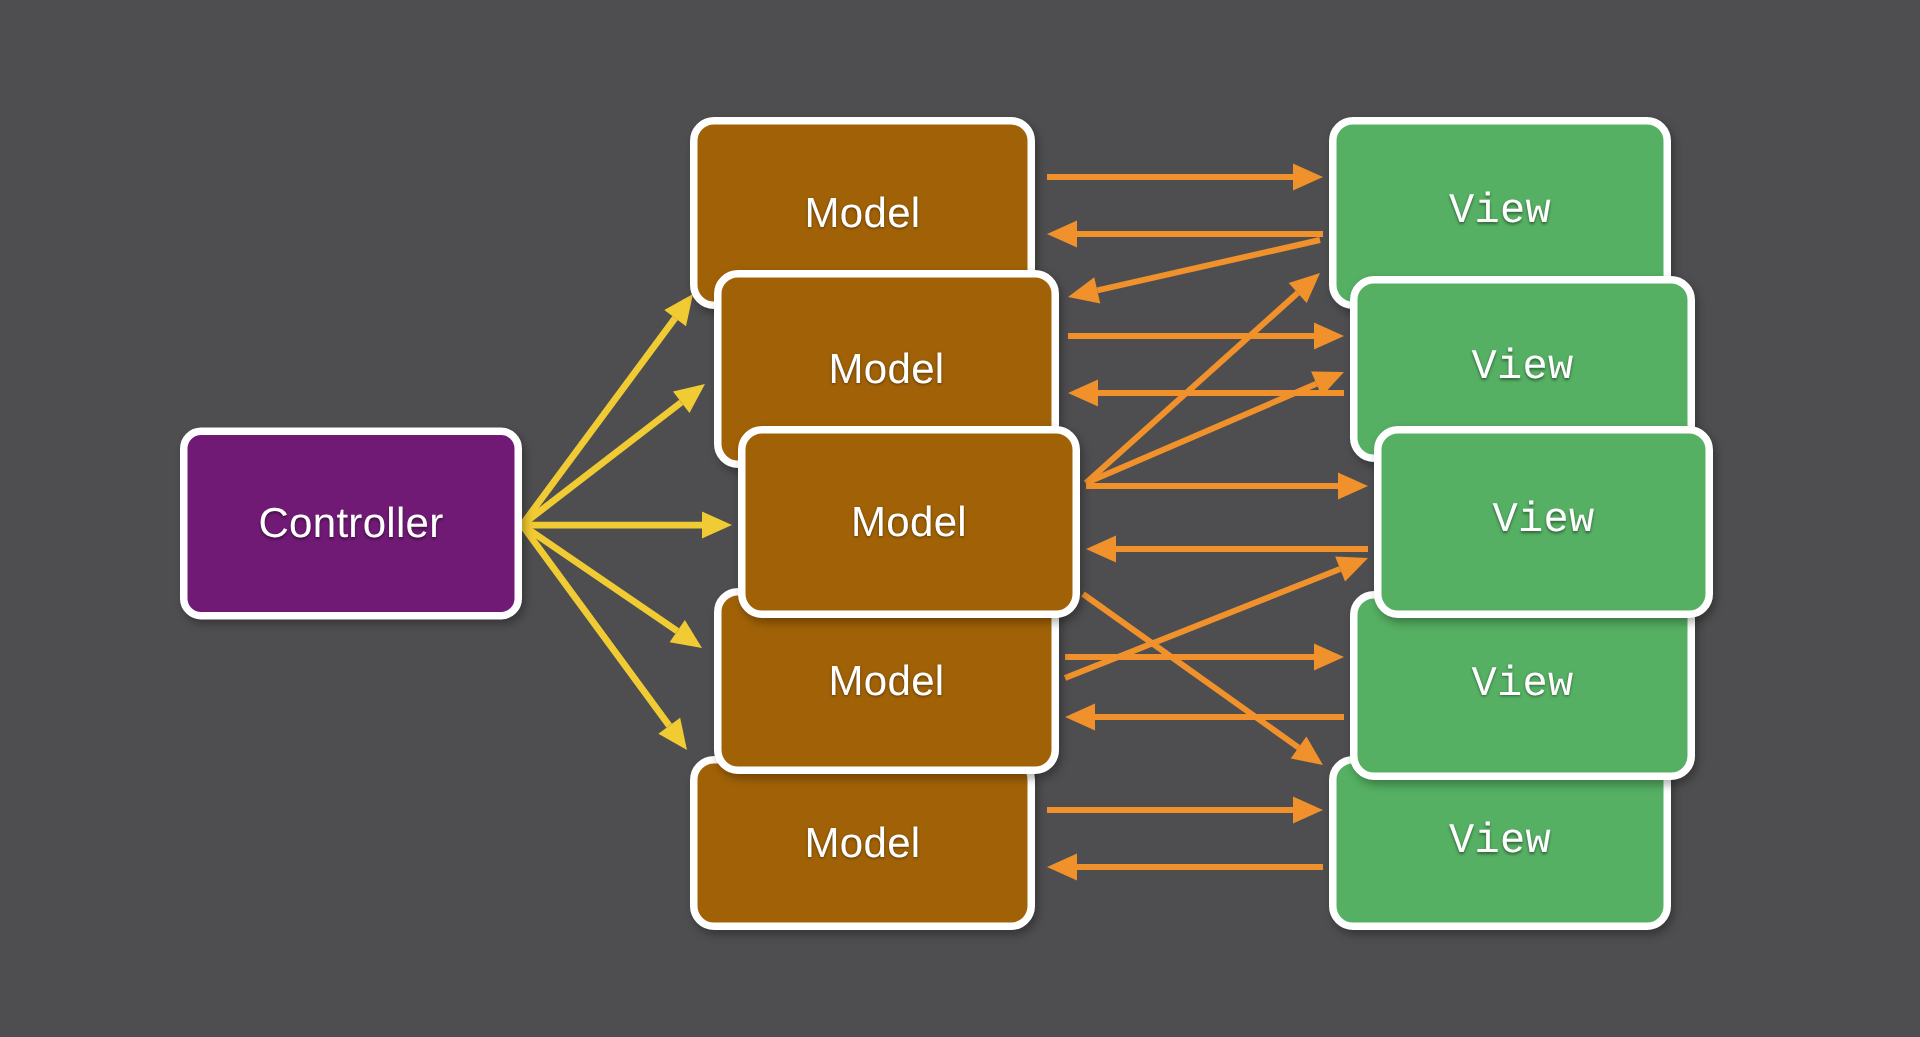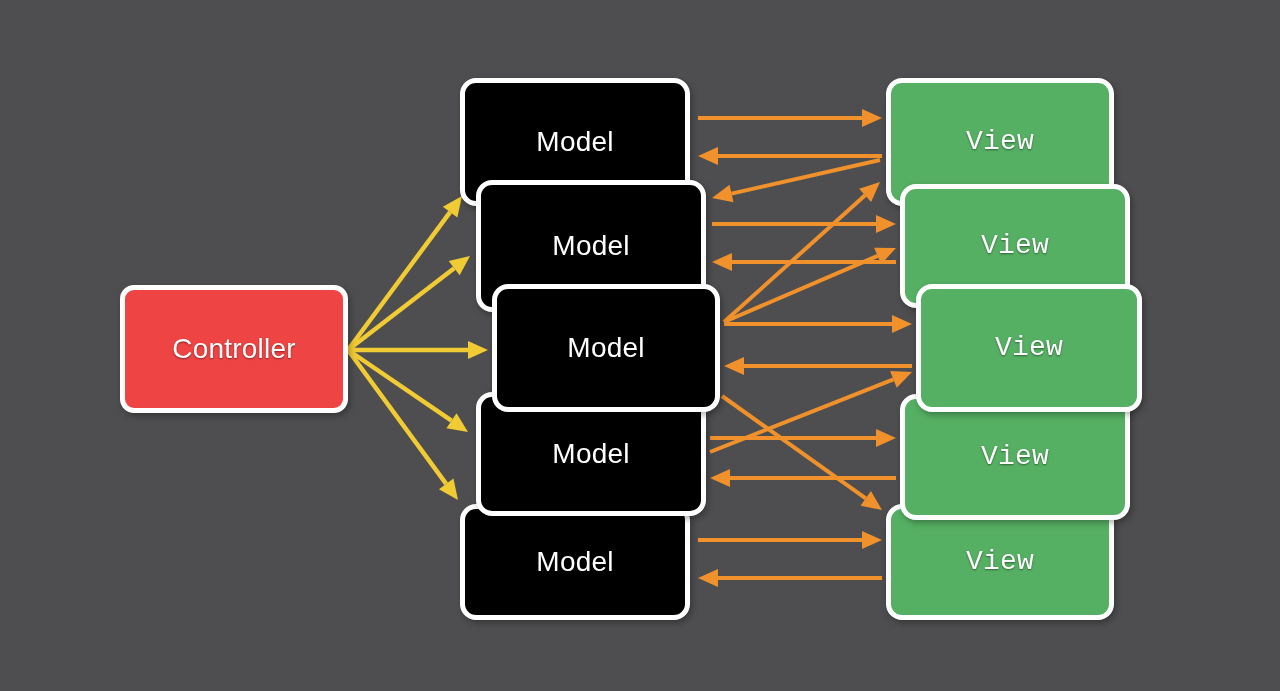--- a/index.html
+++ b/index.html
@@ -26,25 +26,25 @@
     border: 5px solid #ffffff;
     color: #ffffff;
     font-size: 28px;
     font-weight: 400;
     letter-spacing: 0.2px;
     text-shadow: 0 1px 2px rgba(0,0,0,0.45);
     box-shadow: 2px 3px 6px rgba(0,0,0,0.30);
     user-select: none;
   }
   .node.controller {
-    background: #ef4444;
+    background: #701a75;
     border-radius: 14px;
   }
   .node.model {
-    background: #000000;
+    background: #a16207;
   }
   .node.view {
     background: #55b063;
     font-family: Liberation Mono, monospace;
   }
   .node .node-label {
     display: block;
     line-height: 1;
     pointer-events: none;
   }

